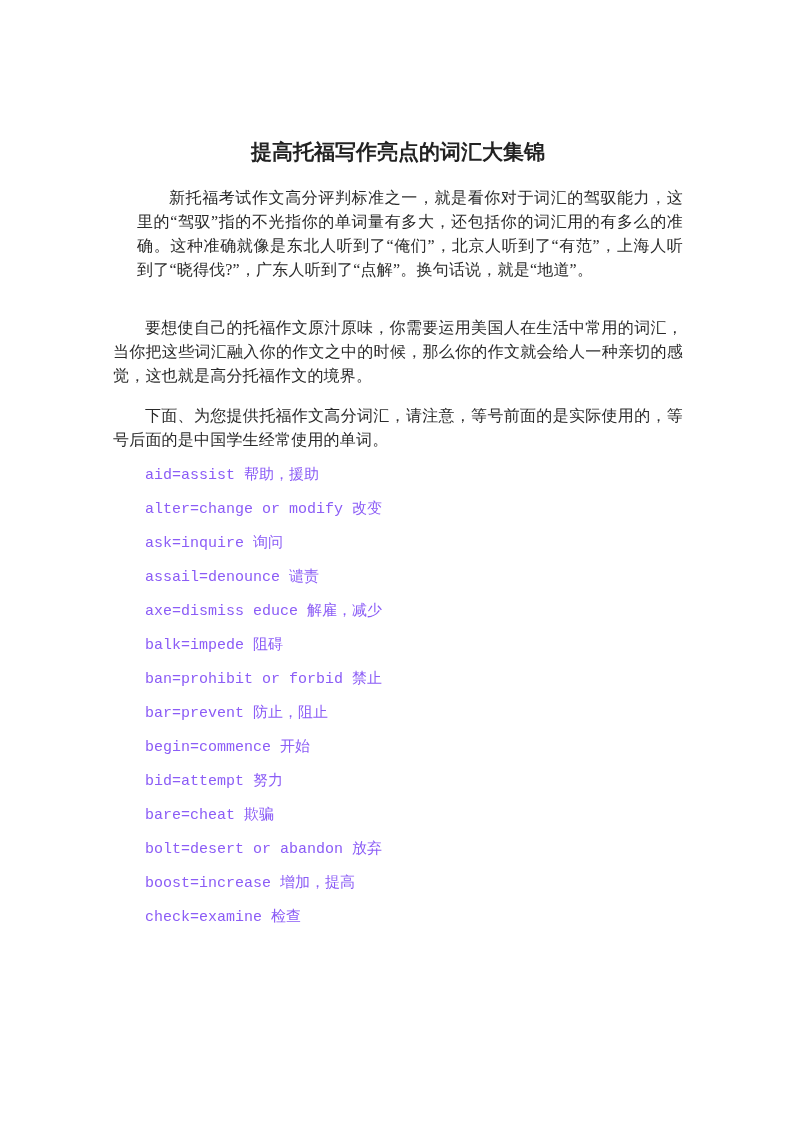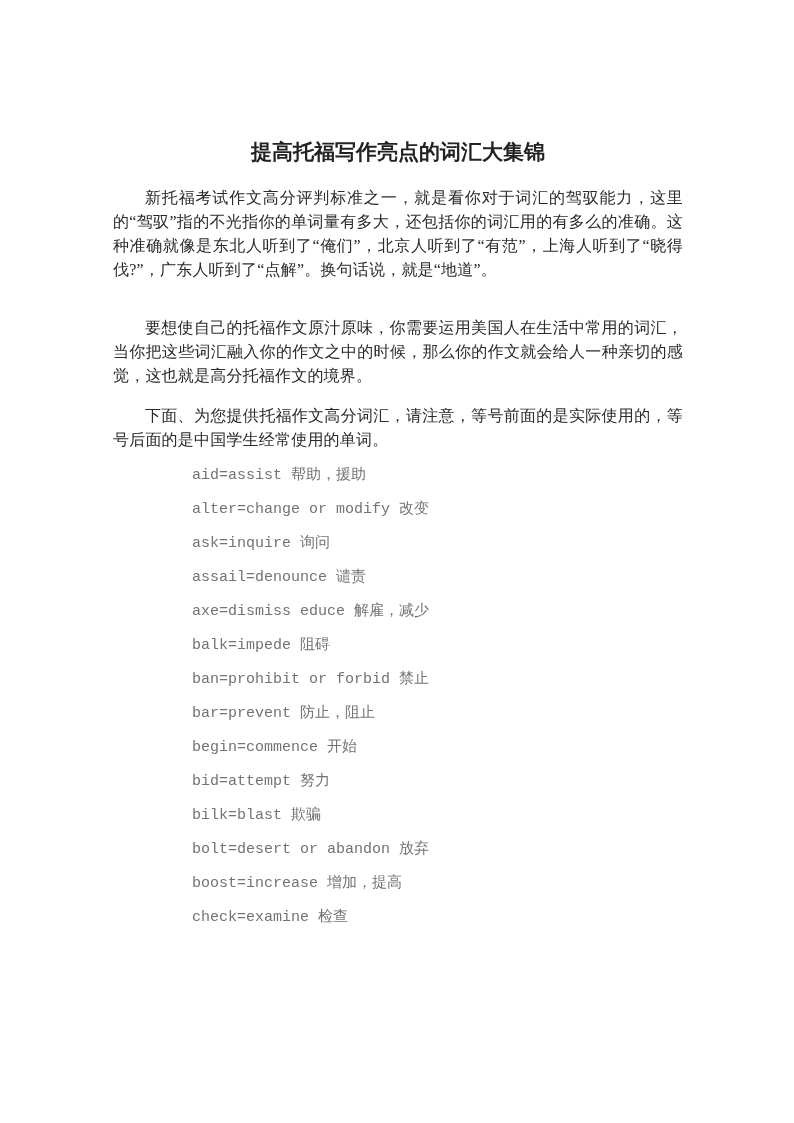--- a/index.html
+++ b/index.html
@@ -32,34 +32,33 @@
     font-family: "Liberation Serif", "DejaVu Serif", serif;
   }
   .para {
     margin: 0;
     font-size: 16px;
     line-height: 24px;
     text-indent: 2em;
     text-align: justify;
     letter-spacing: 0.2px;
   }
-  .para-1 { margin-bottom: 34px; }
+  .para-1 { margin-bottom: 34px; margin-left: 24px; }
   .para-2 { margin-bottom: 16px; }
   .para-3 { margin-bottom: 15px; }
   .vocab-list {
     margin-left: 32px;
   }
   .vocab-item {
     font-family: "Liberation Mono", "DejaVu Sans Mono", monospace;
     font-size: 15px;
     line-height: 17px;
     margin-bottom: 17px;
     white-space: pre;
-    color: #737373;
-    margin-left: 47px;
+    color: #8b5cf6;
   }
 </style>
 </head>
 <body>
 
 <div class="page">
   <div class="content">
 
     <h1 class="doc-title">提高托福写作亮点的词汇大集锦</h1>
 
@@ -73,20 +72,20 @@
       <div class="vocab-item">aid=assist 帮助，援助</div>
       <div class="vocab-item">alter=change or modify 改变</div>
       <div class="vocab-item">ask=inquire 询问</div>
       <div class="vocab-item">assail=denounce 谴责</div>
       <div class="vocab-item">axe=dismiss educe 解雇，减少</div>
       <div class="vocab-item">balk=impede 阻碍</div>
       <div class="vocab-item">ban=prohibit or forbid 禁止</div>
       <div class="vocab-item">bar=prevent 防止，阻止</div>
       <div class="vocab-item">begin=commence 开始</div>
       <div class="vocab-item">bid=attempt 努力</div>
-      <div class="vocab-item">bilk=blast 欺骗</div>
+      <div class="vocab-item">bare=cheat 欺骗</div>
       <div class="vocab-item">bolt=desert or abandon 放弃</div>
       <div class="vocab-item">boost=increase 增加，提高</div>
       <div class="vocab-item">check=examine 检查</div>
     </div>
 
   </div>
 </div>
 
 </body></html>

